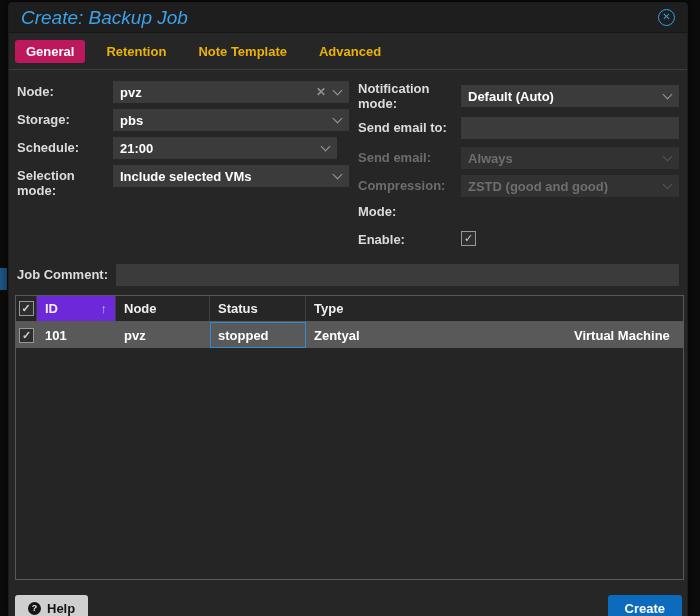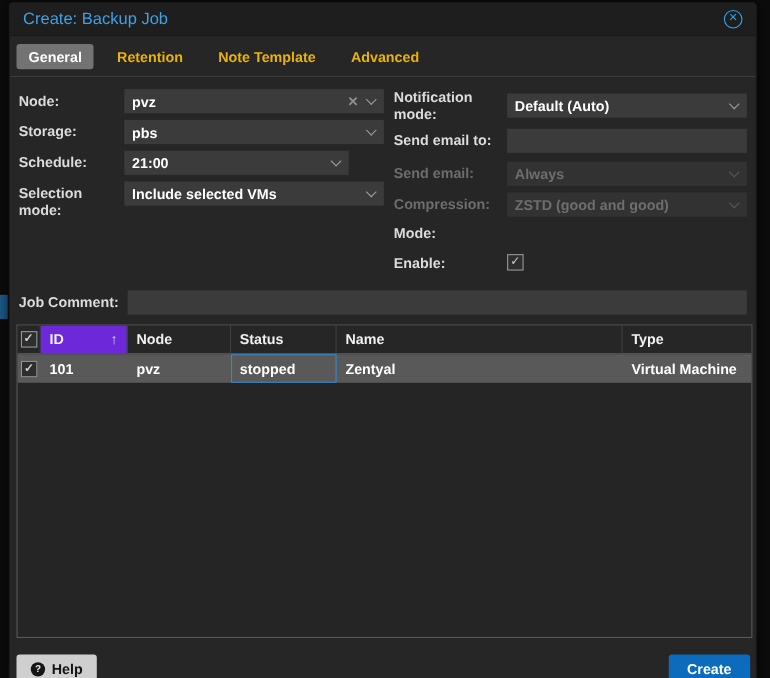--- a/index.html
+++ b/index.html
@@ -7,31 +7,31 @@
     font-family:"Liberation Sans", sans-serif; }
   .bg-accent { position:absolute; left:0; top:268px; width:7px; height:22px; background:#1f5d8f; }
 
   .dialog { position:absolute; left:8px; top:2px; width:680px; height:618px;
     background:#262626; border:1px solid #1c1c1c; border-radius:4px 4px 0 0;
     box-shadow:0 0 14px rgba(0,0,0,.65); }
 
   
   .titlebar { height:30px; display:flex; align-items:center; padding:0 12px;
     background:#1e1e1e; border-bottom:1px solid #161616; border-radius:4px 4px 0 0; }
-  .title { color:#3ca1e6; font-size:15px; }
+  .title { color:#3ca1e6; font-size:19px;font-style:italic; }
   .close-btn { margin-left:auto; width:17px; height:17px; border:1.5px solid #2ea3e3;
     border-radius:50%; color:#2ea3e3; font-size:10px; line-height:14px; text-align:center;
     cursor:pointer; }
 
   
   .tabbar { position:absolute; left:0; top:30px; right:0; height:37px; display:flex;
     align-items:center; gap:10px; padding:0 6px; border-bottom:1px solid #3c3c3c; }
   .tab { padding:4px 11px; font-size:13px; font-weight:700; color:#eab308;
     border-radius:3px; cursor:pointer; }
-  .tab.active { background:#737373; color:#fff; }
+  .tab.active { background:#be185d; color:#fff; }
 
   
   .fld-label { position:absolute; color:#dcdcdc; font-weight:600; font-size:13px;
     width:100px; line-height:15px; }
   .fld-label.dis { color:#6d6d6d; }
   .combo, .text-input { position:absolute; height:22px; background:#3b3b3b;
     display:flex; align-items:center; padding:0 7px; cursor:pointer; }
   .combo .val, .text-input .val { flex:1; color:#fff; font-weight:600; font-size:13px;
     white-space:nowrap; overflow:hidden; }
   .combo.disabled { background:#323232; cursor:default; }
@@ -98,21 +98,21 @@
     <span class="chev"></span>
   </div>
 
   <span class="fld-label" style="left:8px; top:109px;">Storage:</span>
   <div class="combo" style="left:104px; top:106px; width:236px;">
     <span class="val">pbs</span>
     <span class="chev"></span>
   </div>
 
   <span class="fld-label" style="left:8px; top:137px;">Schedule:</span>
-  <div class="combo" style="left:104px; top:134px; width:204px;">
+  <div class="combo" style="left:104px; top:134px; width:224px;">
     <span class="val">21:00</span>
     <span class="chev"></span>
   </div>
 
   <span class="fld-label" style="left:8px; top:165px;">Selection mode:</span>
   <div class="combo" style="left:104px; top:162px; width:236px;">
     <span class="val">Include selected VMs</span>
     <span class="chev"></span>
   </div>
 
@@ -153,21 +153,20 @@
     <div class="thead">
       <div class="th c-cb">
         <span class="cell-cb">✓</span>
       </div>
       <div class="th c-id sorted">
         <span>ID</span>
         <span class="sort-arrow">↑</span>
       </div>
       <div class="th c-node">Node</div>
       <div class="th c-status">Status</div>
-      <div class="th c-name">Name</div>
       <div class="th c-type">Type</div>
     </div>
     <div class="trow">
       <div class="td c-cb">
         <span class="cell-cb">✓</span>
       </div>
       <div class="td c-id">101</div>
       <div class="td c-node">pvz</div>
       <div class="td c-status focus">stopped</div>
       <div class="td c-name">Zentyal</div>

